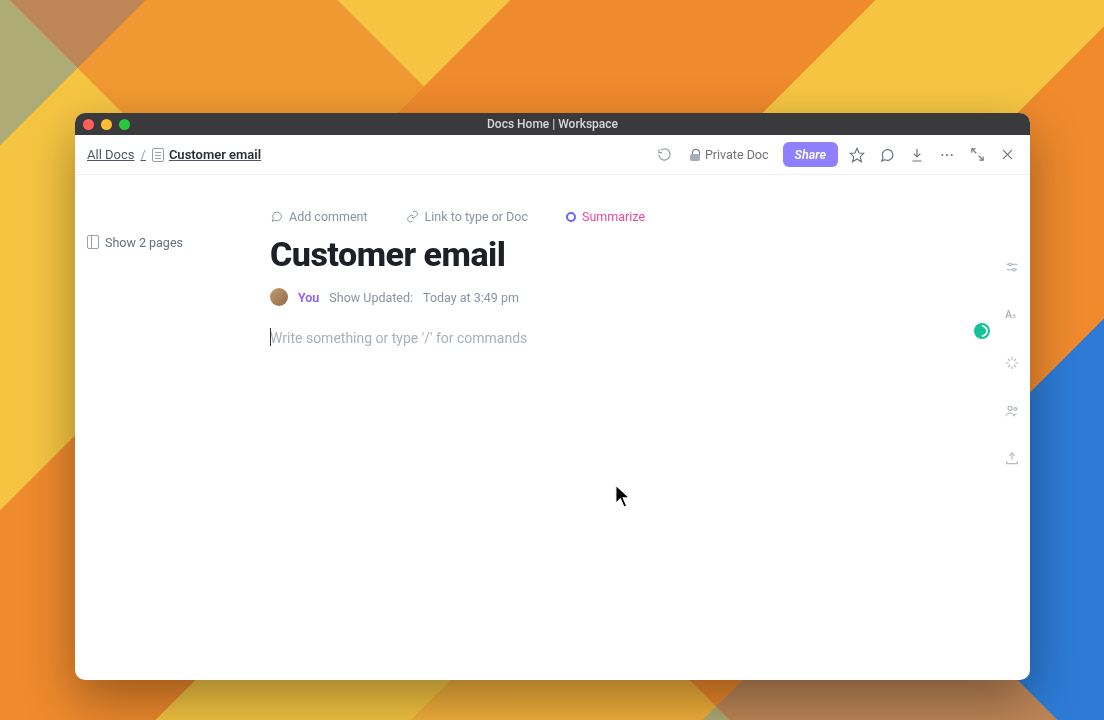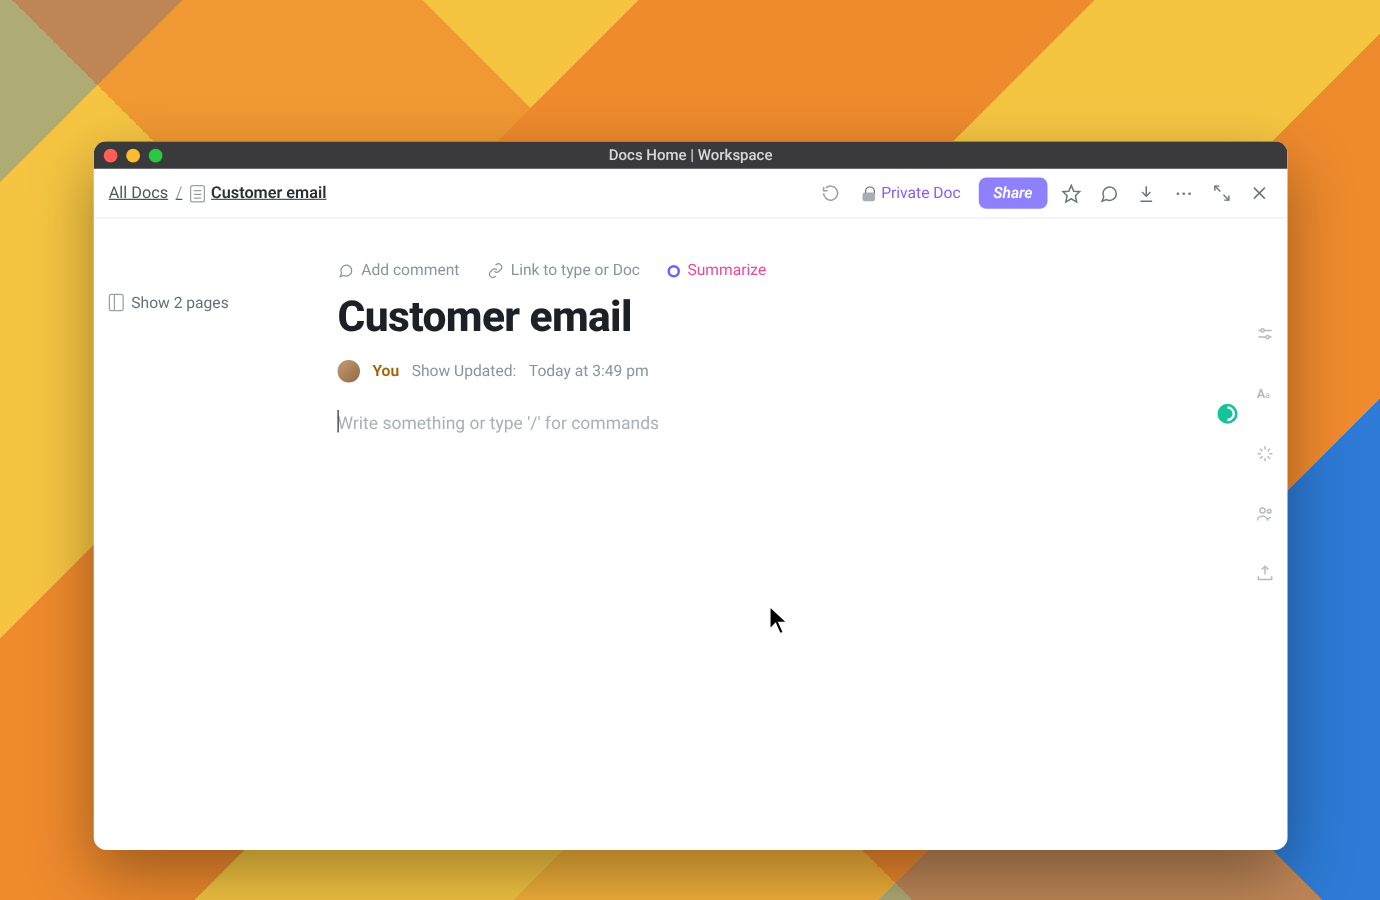--- a/index.html
+++ b/index.html
@@ -73,47 +73,47 @@
   }
   .breadcrumb { display:flex; align-items:center; gap:6px;text-decoration:underline; }
   .breadcrumb a { color:#4f5762; text-decoration:none; }
   .breadcrumb .sep { color:#9aa0a8; }
   .crumb-current { display:flex; align-items:center; gap:5px; font-weight:600; color:#2a2f36; }
   .doc-glyph { width:12px; height:14px; border:1px solid #9aa0a8; border-radius:2px; position:relative; }
   .doc-glyph::after{ content:""; position:absolute; left:2px; right:2px; top:3px; height:1px; background:#9aa0a8; box-shadow:0 3px 0 #9aa0a8, 0 6px 0 #9aa0a8; }
 
   .spacer { flex:1; }
   .toolbar .iconbtn { width:22px; height:22px; display:flex; align-items:center; justify-content:center; color:#6b7280; border-radius:5px; cursor:pointer; }
-  .privpill { display:flex; align-items:center; gap:5px; color:#8b5cf6; font-size:12.5px; padding:3px 6px; border-radius:5px; cursor:pointer; }
+  .privpill { display:flex; align-items:center; gap:5px; color:#737373; font-size:12.5px; padding:3px 6px; border-radius:5px; cursor:pointer; }
   .lock { width:10px; height:12px; position:relative; }
   .lock::before{ content:""; position:absolute; left:2px; top:0; width:6px; height:5px; border:1.2px solid #6b7280; border-bottom:none; border-radius:4px 4px 0 0; }
   .lock::after{ content:""; position:absolute; left:0; top:5px; width:10px; height:7px; background:#a7adb6; border-radius:2px; }
   .sharebtn { background:#8e80ff; color:#fff; font-size:12.5px; font-weight:600; padding:5px 12px; border-radius:6px; border:none; cursor:pointer;font-style:italic; }
 
   .toolbar svg { display:block; }
 
   
   .content { position:absolute; top:62px; left:0; right:0; bottom:0; }
 
   .left-gutter { position:absolute; left:12px; top:60px; display:flex; gap:6px; color:#65707c; font-size:12.5px; cursor:pointer; }
   .gutter-icon { width:12px; height:14px; border:1.2px solid #9aa0a8; border-radius:2px; position:relative; }
   .gutter-icon::after{ content:""; position:absolute; left:3px; top:0; bottom:0; width:1px; background:#9aa0a8; }
 
   .doc { position:absolute; left:195px; top:34px; right:60px; }
 
-  .actionrow { display:flex; align-items:center; gap:22px; color:#8a94a0; font-size:12.5px; margin-bottom:10px; }
+  .actionrow { display:flex; align-items:center; gap:38px; color:#8a94a0; font-size:12.5px; margin-bottom:10px; }
   .actionrow .act { display:flex; align-items:center; gap:6px; cursor:pointer; }
   .actionrow .act.summarize { color:#ec4899; }
   .sum-dot { width:10px; height:10px; border:2px solid #6c63ff; border-radius:50%; display:inline-block; }
 
   h1.doc-title { font-size:34px; font-weight:800; letter-spacing:-.5px; color:#1d2127; margin-bottom:14px; }
 
   .meta { display:flex; align-items:center; gap:10px; color:#8a94a0; font-size:12.5px; margin-bottom:22px; }
   .avatar { width:18px; height:18px; border-radius:50%; background:linear-gradient(135deg,#c59b73,#8f6a48); }
-  .meta .you { color:#a16207; font-weight:600; }
+  .meta .you { color:#8b5cf6; font-weight:600; }
 
   .editor { position:relative; min-height:300px; }
   .editor .placeholder { color:#a9b0b9; font-size:14px; }
   .editor .caret { position:absolute; left:0; top:0; width:1px; height:18px; background:#2a2f36; }
 
   .grammarly { position:absolute; right:40px; top:148px; width:16px; height:16px; border-radius:50%; background:#15c39a; display:flex; align-items:center; justify-content:center; }
   .grammarly::after{ content:""; width:8px; height:8px; border:2px solid #fff; border-top-color:transparent; border-left-color:transparent; border-radius:50%; transform:rotate(-45deg); }
 
   .right-rail { position:absolute; right:8px; top:82px; display:flex; flex-direction:column; gap:28px; color:#b4bbc5; }
   .right-rail .rbtn { width:20px; height:20px; display:flex; align-items:center; justify-content:center; cursor:pointer; }

